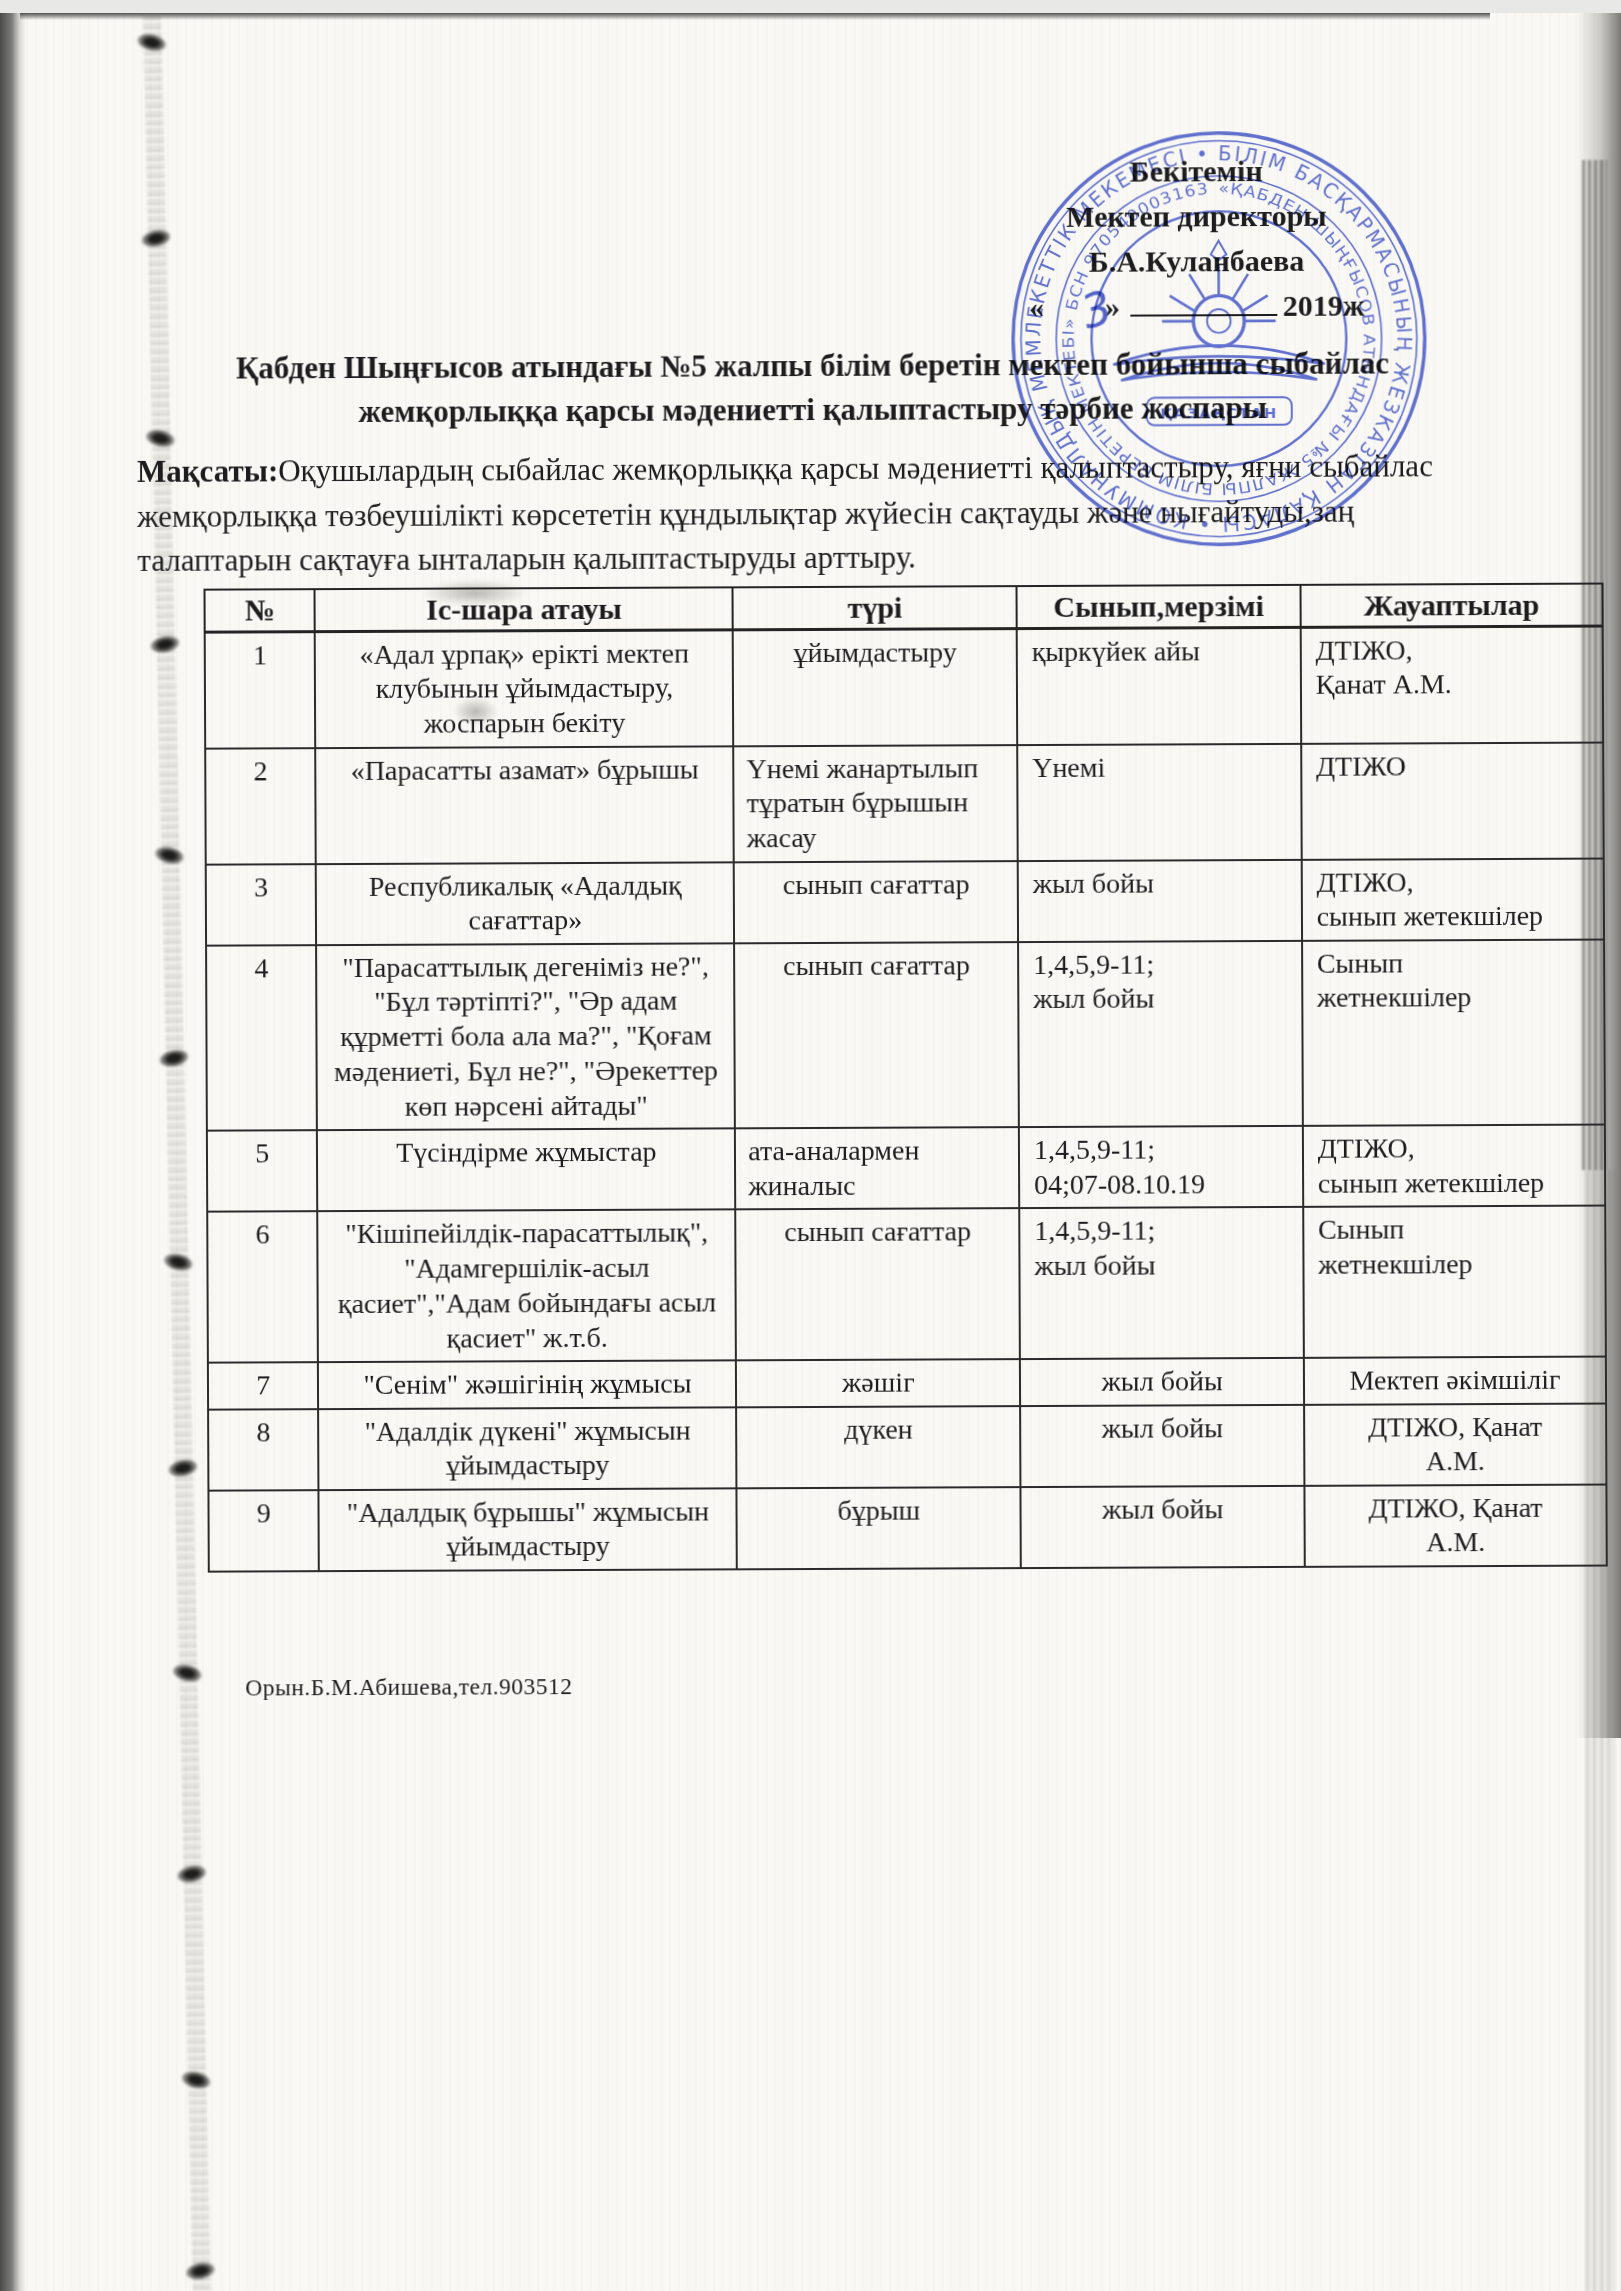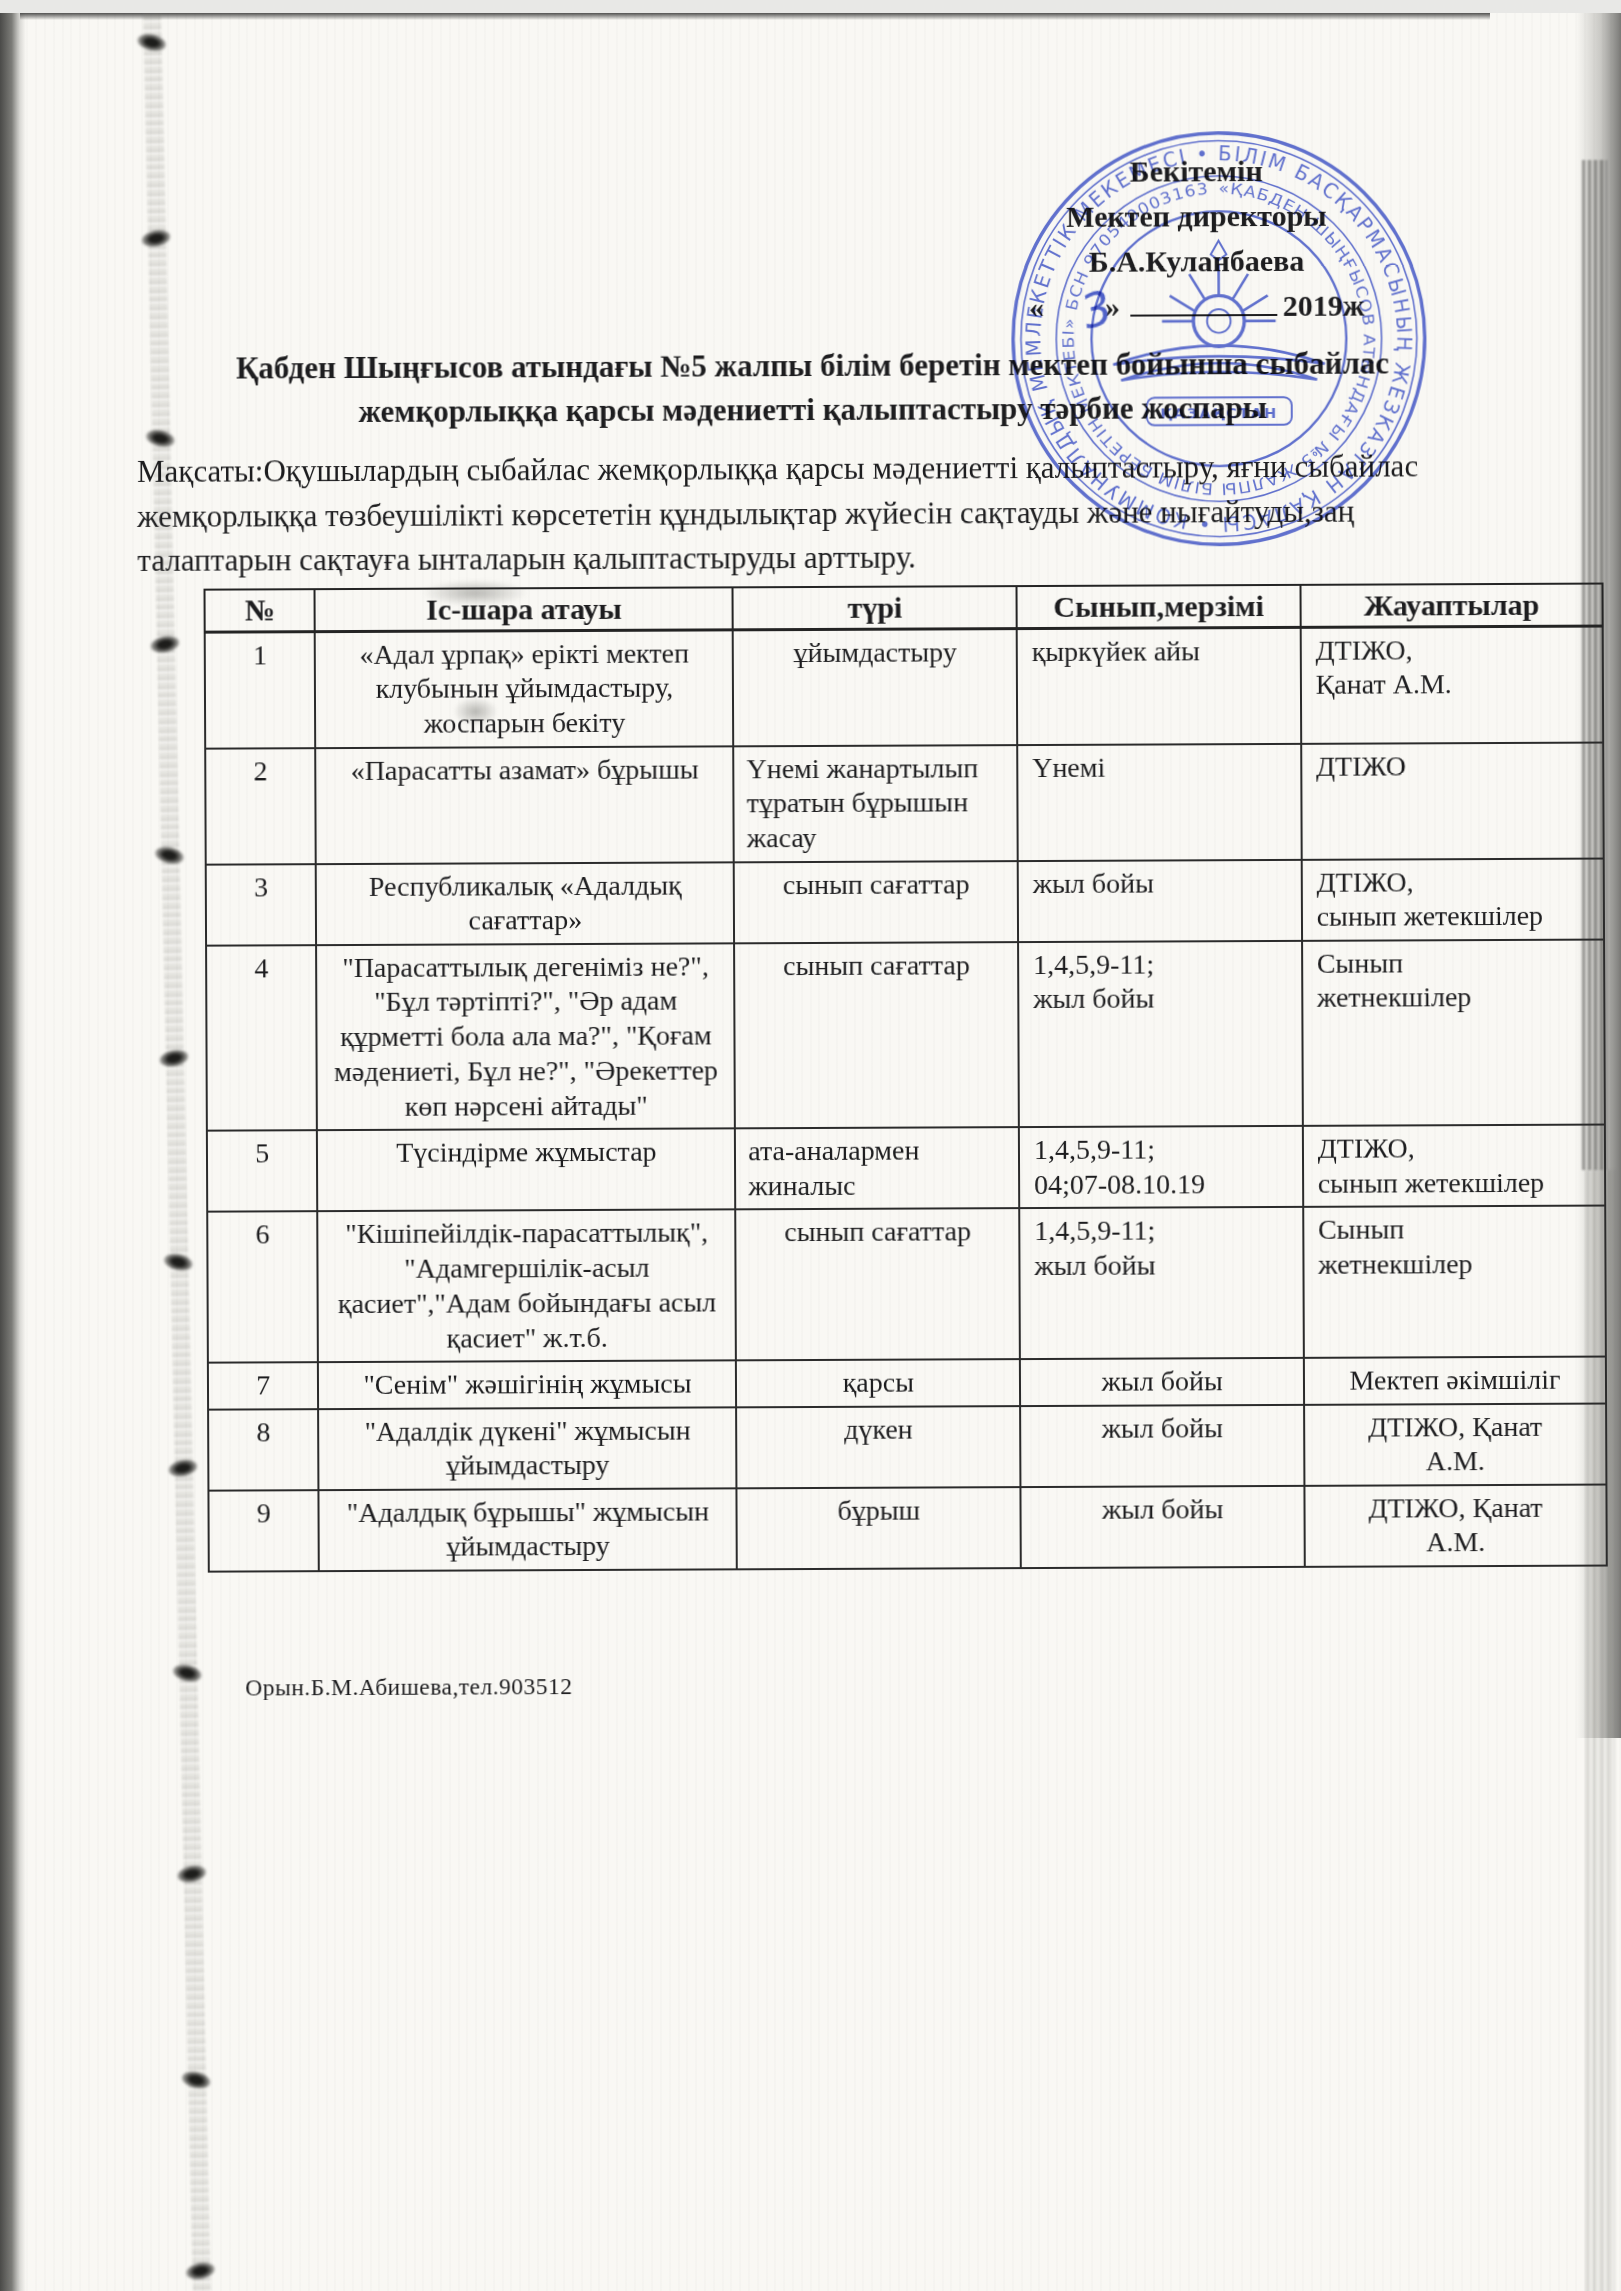--- a/index.html
+++ b/index.html
@@ -71,21 +71,21 @@
   }
   .date-underline{display:inline-block;width:147px;border-bottom:2.9px solid #1d1d1f;height:1em;margin:0 5.9px 0 9.8px;}
   .doc-title{
     position:absolute;left:108px;top:331px;width:1406px;
     text-align:center;font-weight:bold;font-size:31px;line-height:1.42;
   }
   .purpose{
     position:absolute;left:135px;top:434px;width:1345px;
     font-size:31px;line-height:1.44;text-align:left;
   }
-  .purpose .lbl{font-weight:normal;}
+  .purpose .lbl{font-weight:bold;}
   
   table.doc-table{
     position:absolute;left:201px;top:573px;width:1400px;
     border-collapse:collapse;font-size:28px;table-layout:fixed;
   }
   .doc-table th{
     border:2.9px solid #242424;border-bottom:3.9px solid #242424;
     font-size:30px;font-weight:bold;padding:2.9px 5.9px;text-align:center;
   }
   .doc-table td{
@@ -219,21 +219,21 @@
             <td>"Кішіпейілдік-парасаттылық", "Адамгершілік-асыл қасиет","Адам бойындағы асыл қасиет" ж.т.б.</td>
             <td>сынып сағаттар</td>
             <td>1,4,5,9-11;
 жыл бойы</td>
             <td>Сынып
 жетнекшілер</td>
           </tr>
           <tr>
             <td>7</td>
             <td>"Сенім" жәшігінің жұмысы</td>
-            <td>қарсы</td>
+            <td>жәшіг</td>
             <td>жыл бойы</td>
             <td>Мектеп әкімшіліг</td>
           </tr>
           <tr>
             <td>8</td>
             <td>"Адалдік дүкені" жұмысын ұйымдастыру</td>
             <td>дүкен</td>
             <td>жыл бойы</td>
             <td>ДТІЖО, Қанат
 А.М.</td>

